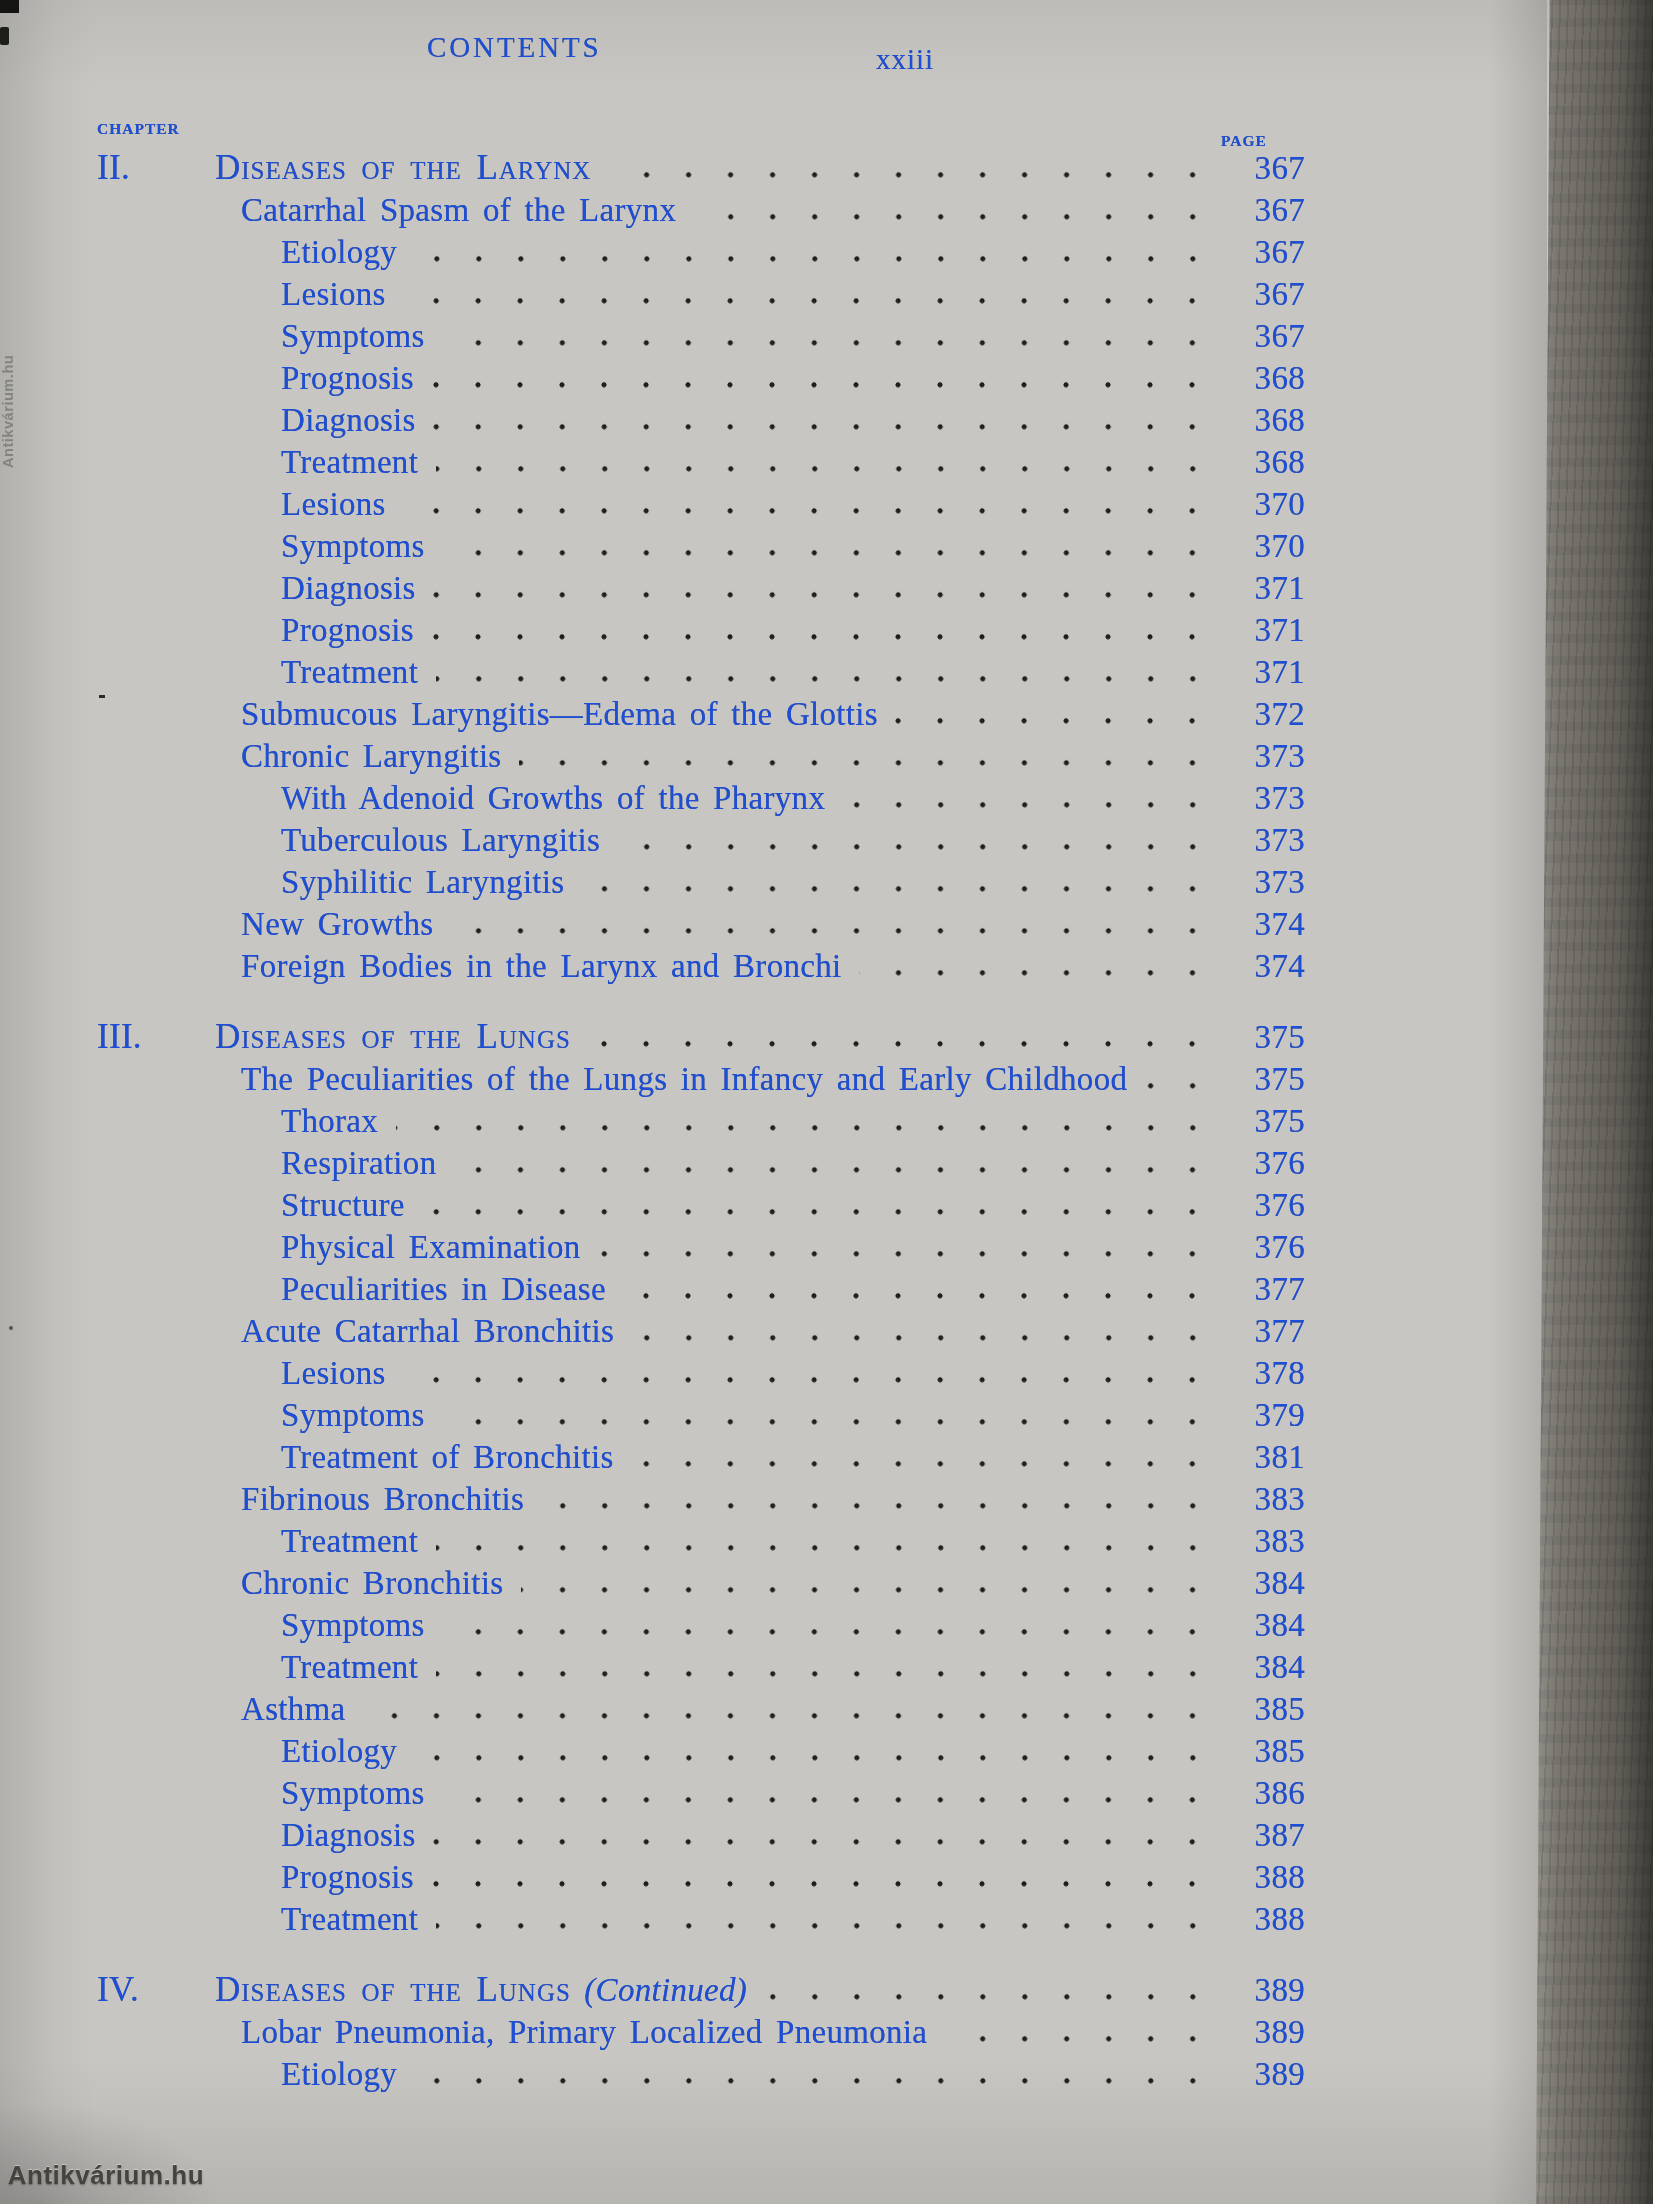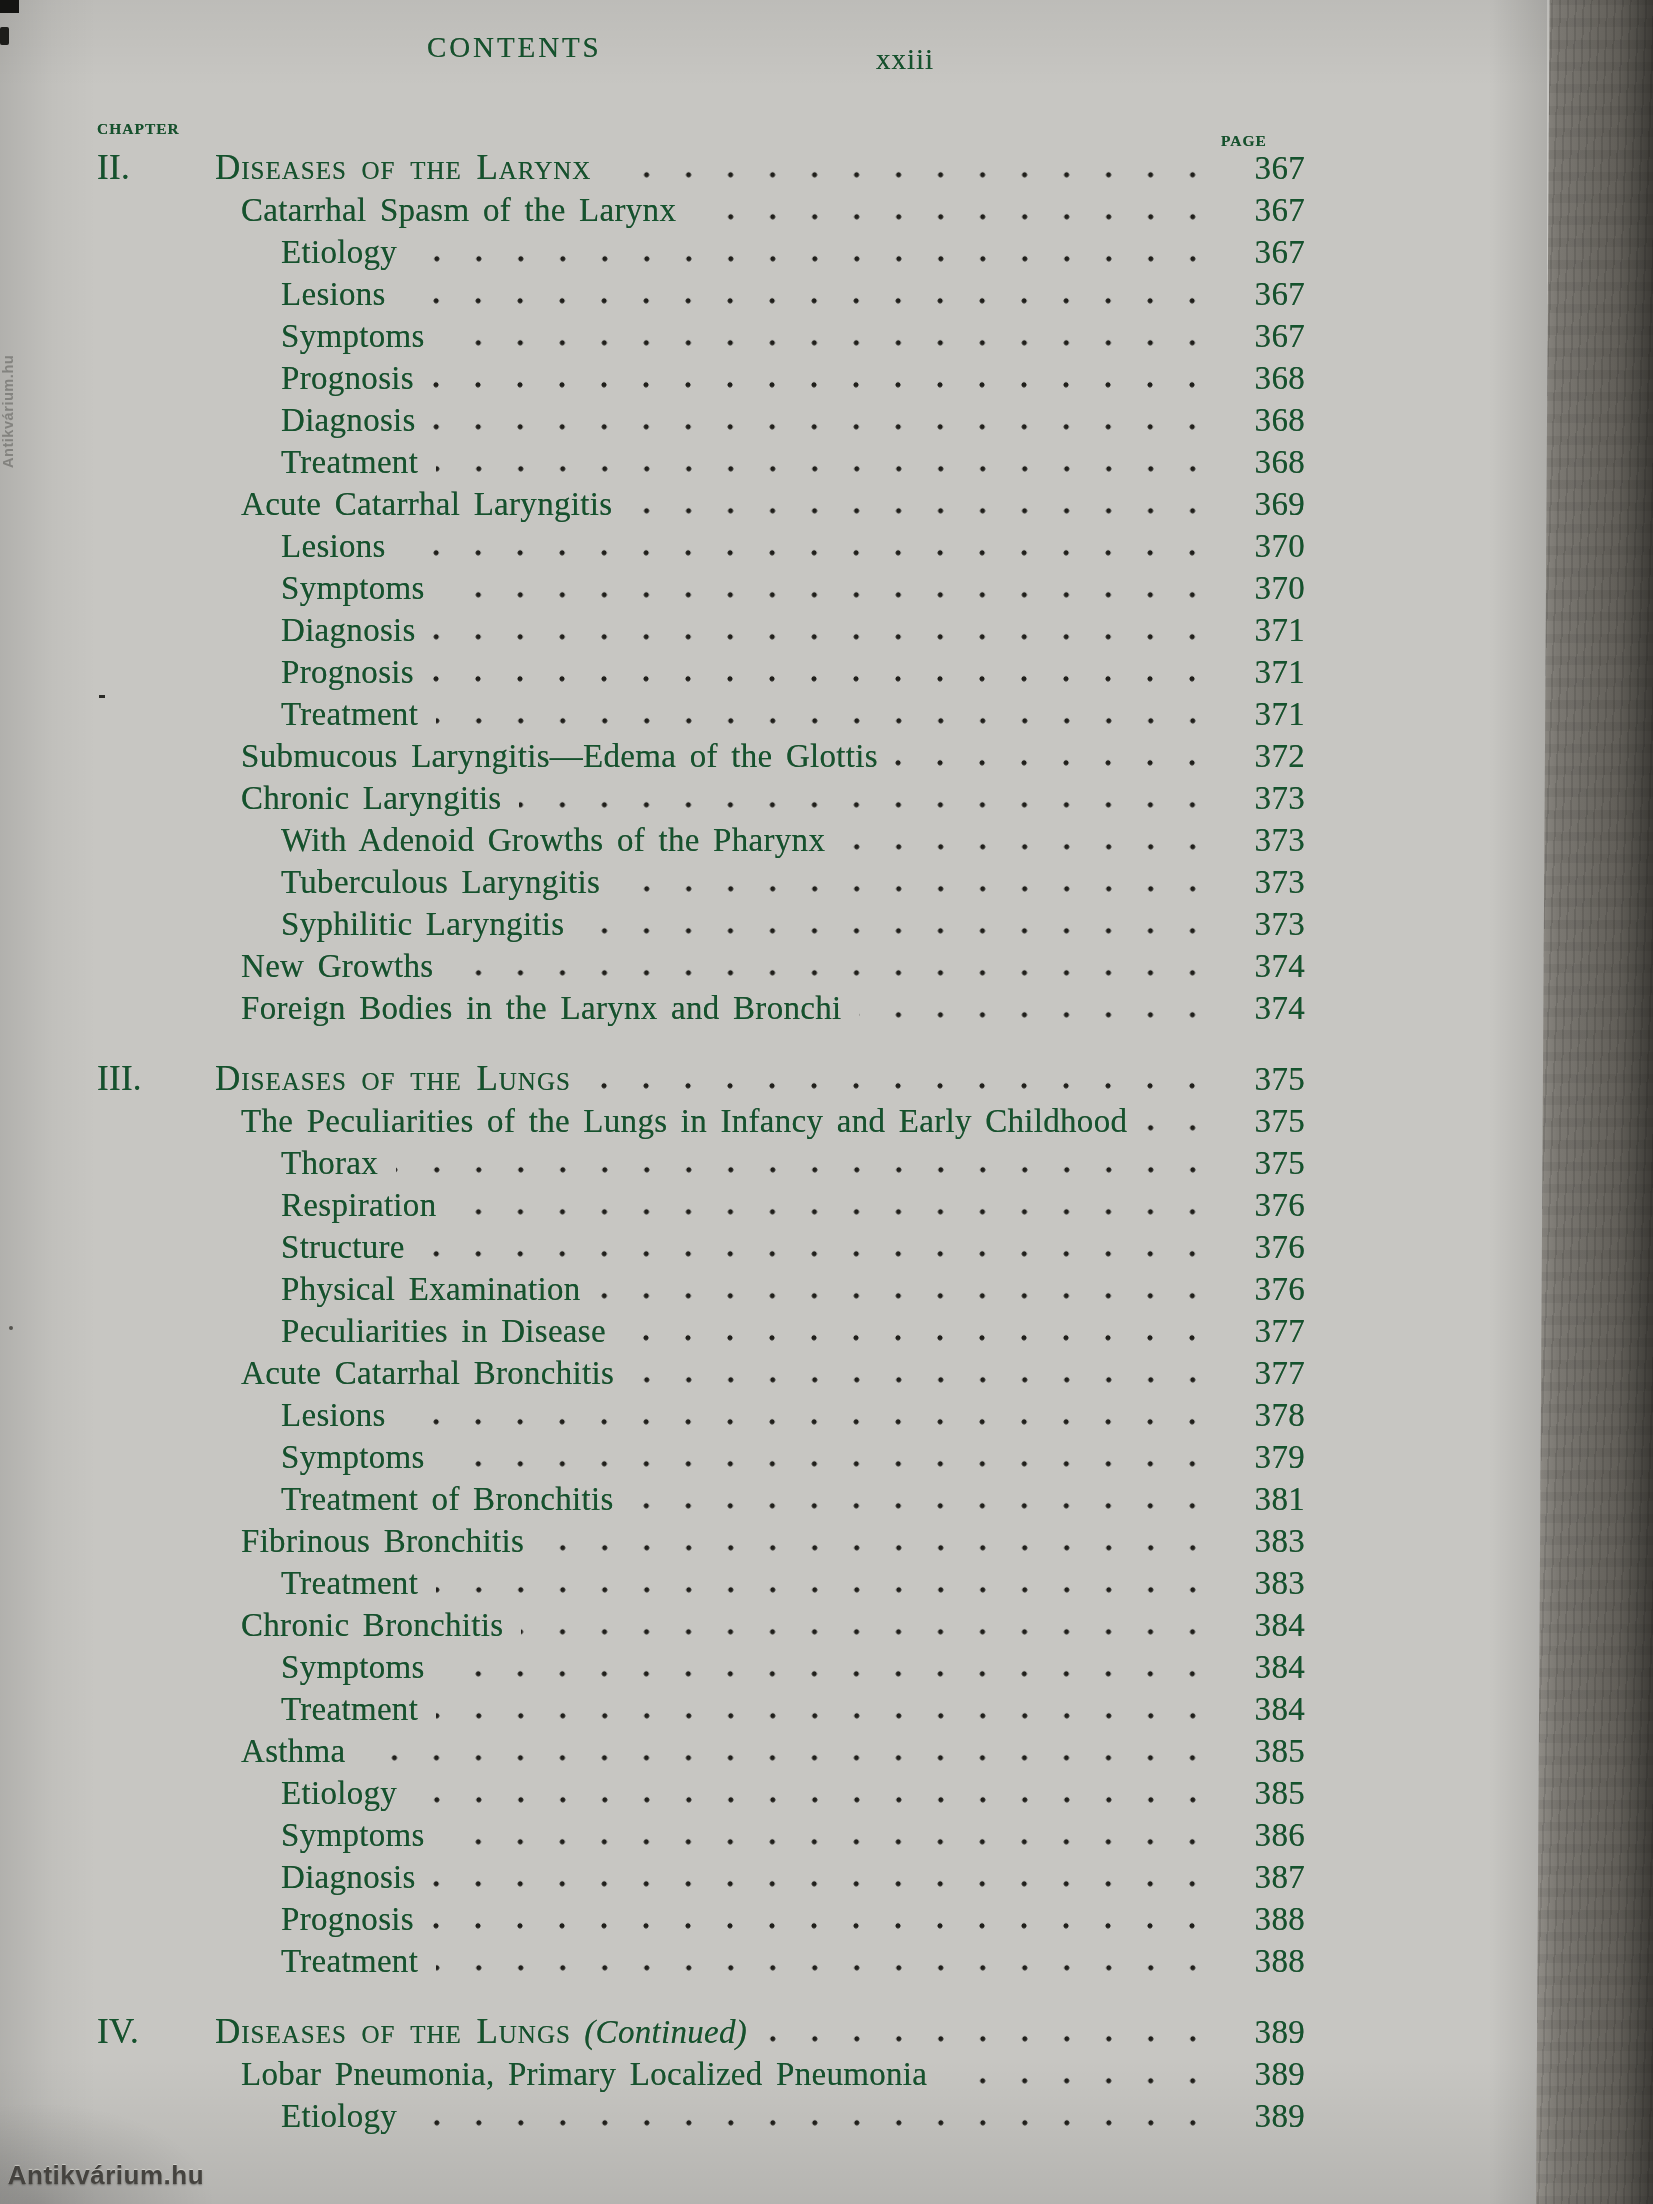--- a/index.html
+++ b/index.html
@@ -34,21 +34,21 @@
     background:
       repeating-linear-gradient(92deg, rgba(0,0,0,0.10) 0 1.9px, rgba(0,0,0,0) 1.9px 7.8px),
       repeating-linear-gradient(0deg, rgba(0,0,0,0.05) 0 8.7px, rgba(0,0,0,0) 8.7px 22px);
   }
   
   .speck-a{position:absolute;left:0;top:0;width:19.4px;height:12.6px;background:#141412;}
   .speck-b{position:absolute;left:0;top:27px;width:8.7px;height:18.4px;background:#1d1d1a;border-radius:1.9px;filter:blur(0.5px);}
   .speck-c{position:absolute;left:8.7px;top:1326px;width:3.9px;height:3.9px;background:#55544f;border-radius:50%;}
   .speck-d{position:absolute;left:99px;top:695px;width:5.8px;height:2.9px;background:#2a2a26;filter:blur(0.5px);}
 
-  .ink{color:#14532d;text-shadow:0 0 0.6px rgba(29,28,24,0.55);}
+  .ink{color:#1d4ed8;text-shadow:0 0 0.6px rgba(29,28,24,0.55);}
 
   .header-title{
     position:absolute;left:427px;top:31px;
     font-size:29px;letter-spacing:2.9px;
   }
   .folio{
     position:absolute;left:876px;top:43px;
     font-size:29px;letter-spacing:1px;
   }
   .chapter-label{
@@ -147,25 +147,20 @@
     <div class="row l2">
       <span class="text">Diagnosis</span>
       <span class="dots"></span>
       <span class="page">368</span>
     </div>
     <div class="row l2">
       <span class="text">Treatment</span>
       <span class="dots"></span>
       <span class="page">368</span>
     </div>
-    <div class="row l1">
-      <span class="text">Acute Catarrhal Laryngitis</span>
-      <span class="dots"></span>
-      <span class="page">369</span>
-    </div>
     <div class="row l2">
       <span class="text">Lesions</span>
       <span class="dots"></span>
       <span class="page">370</span>
     </div>
     <div class="row l2">
       <span class="text">Symptoms</span>
       <span class="dots"></span>
       <span class="page">370</span>
     </div>

